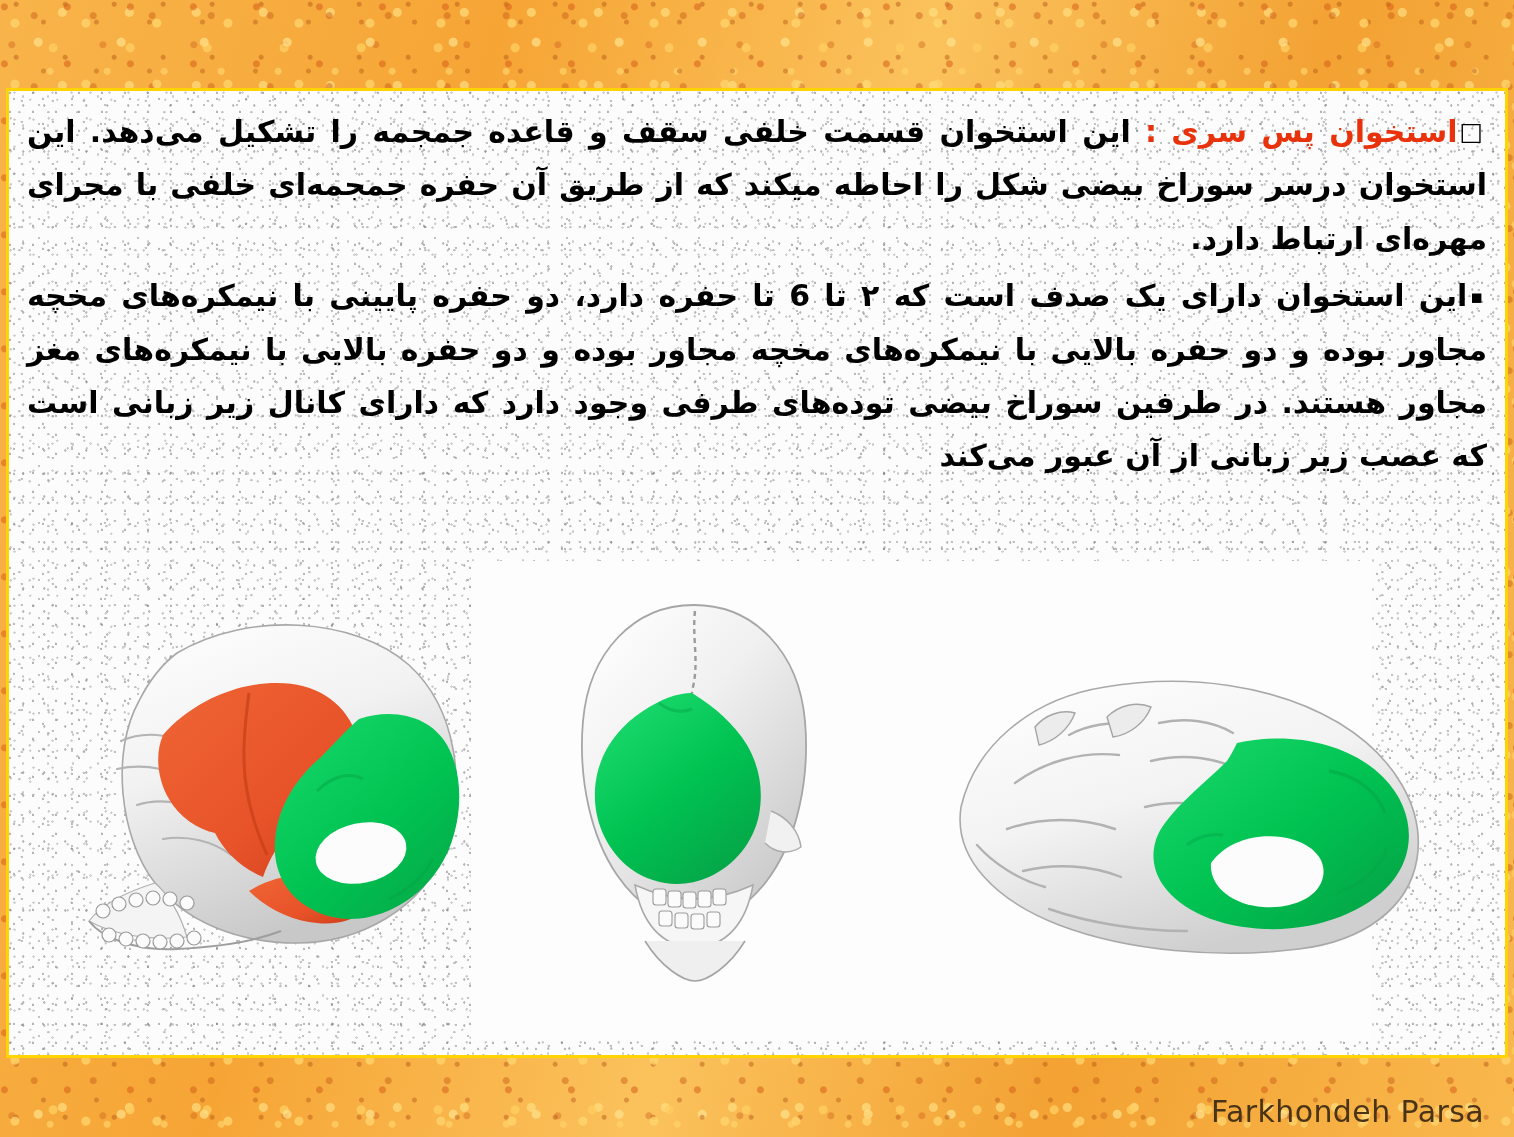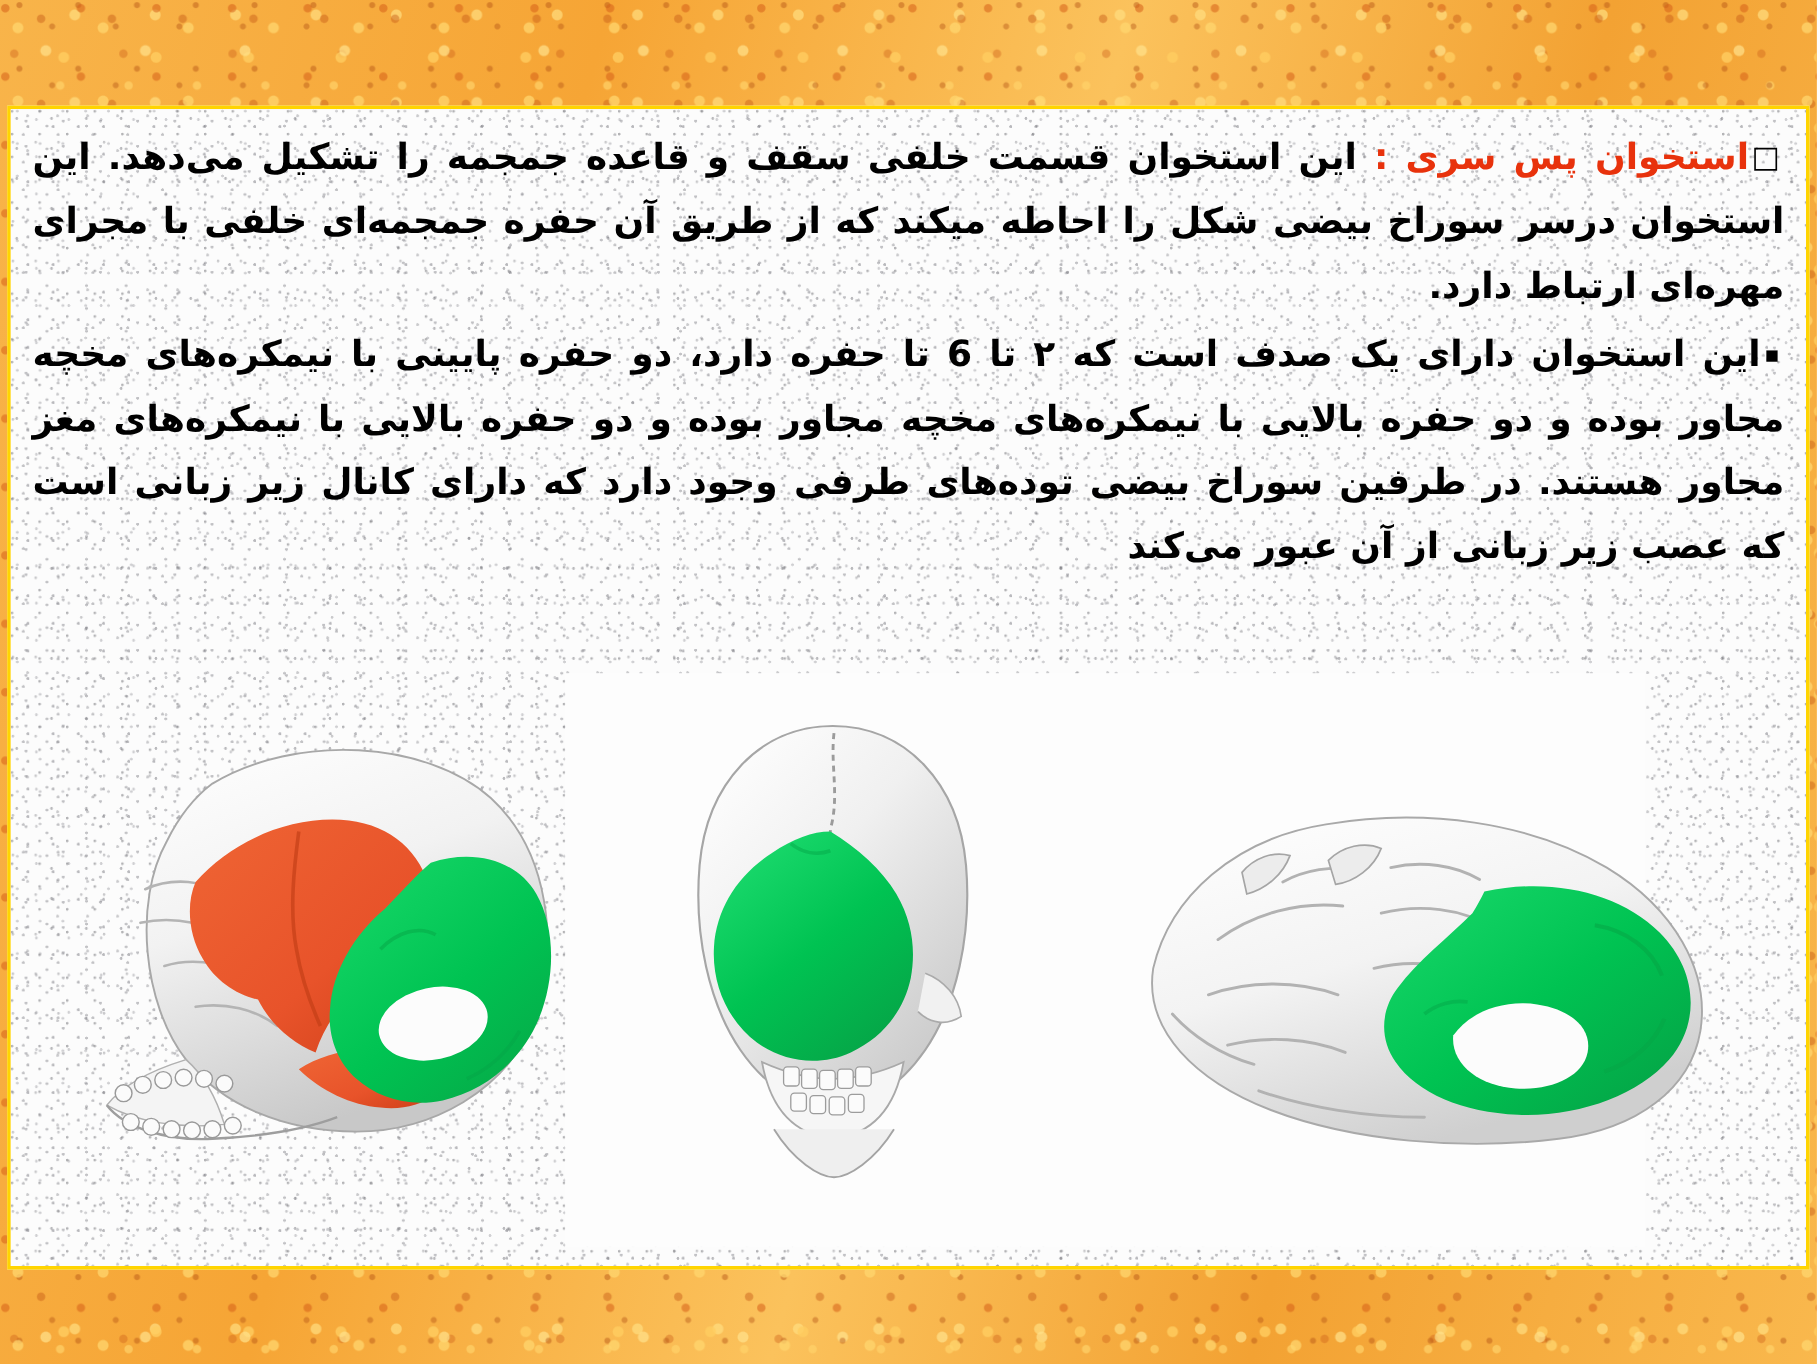--- a/index.html
+++ b/index.html
@@ -313,14 +313,15 @@
                  C400 266 374 278 344 276 C314 274 290 256 292 232 Z" fill="#fcfcfc"></path>
 
         <path d="M410 140 C436 144 458 160 466 182" fill="none" stroke="#05a546" stroke-width="3.4" opacity="0.55"></path>
         <path d="M418 262 C442 254 460 238 468 218" fill="none" stroke="#05a546" stroke-width="3.4" opacity="0.5"></path>
         <path d="M268 214 C278 206 292 202 304 204" fill="none" stroke="#05a546" stroke-width="3" opacity="0.45"></path>
       </svg>
     </div>
 
   </div>
 
+  <div class="footer">Farkhondeh Parsa</div>
 
 </div>
 
 </body></html>

